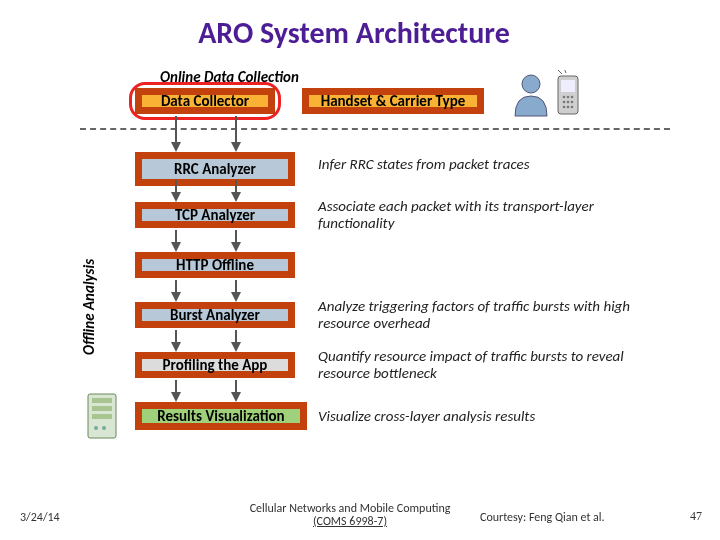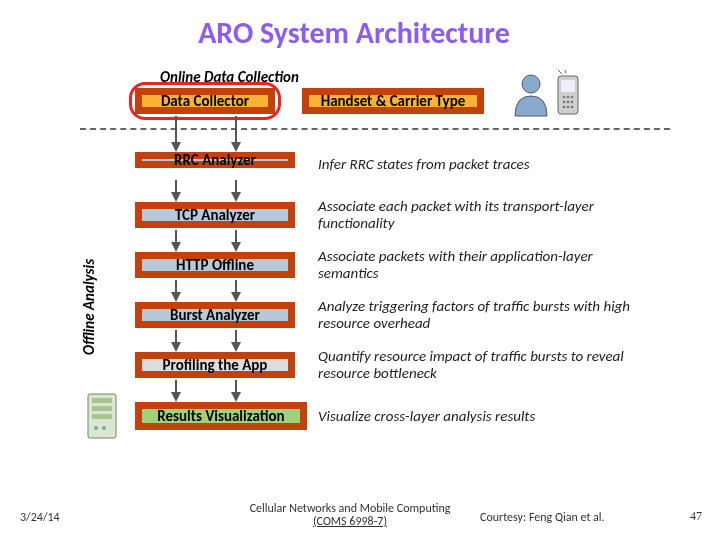--- a/index.html
+++ b/index.html
@@ -1,17 +1,17 @@
 <!DOCTYPE html>
 <html><head>
 <meta charset="utf-8">
 <style>
   * { box-sizing: border-box; margin: 0; padding: 0; }
   body { width: 720px; height: 540px; background: #fff; font-family: Calibri, Arial, sans-serif; position: relative; overflow: hidden; }
-  .title { font-size: 30px; font-weight: 700; text-align: center; margin: 14px 12px 10px 0; color: #8b5cf6; }
+  .title { font-size: 30px; font-weight: 700; text-align: center; margin: 14px 12px 10px 0; color: #4c1d95; }
   .stage { position: absolute; left: 80px; top: 70px; width: 590px; height: 410px; }
   .section-label-top { position: absolute; font-style: italic; font-size: 15px; font-weight: 600; color: #000; }
   .section-label-side { position: absolute; font-style: italic; font-size: 15px; font-weight: 600; color: #000; writing-mode: vertical-rl; transform: rotate(180deg); }
   .dashed { position: absolute; border-top: 2px dashed #666; height: 0; }
   .box { position: absolute; border: 7px solid #c2410c; text-align: center; font-weight: 600; font-size: 15px; display: flex; align-items: center; justify-content: center; padding: 0 6px; }
   .highlight { position: absolute; border: 3px solid #e22; border-radius: 16px; }
   .desc { position: absolute; font-style: italic; font-size: 15px; color: #222; line-height: 1.15; }
   .arrow { position: absolute; width: 0; height: 0; }
   .arrow-down { border-left: 5px solid transparent; border-right: 5px solid transparent; border-top: 10px solid #555; }
   .arrow-stem { position: absolute; background: #555; }
@@ -60,38 +60,37 @@
       <line x1="12" y1="3" x2="10" y2="-2" stroke="#666"></line>
   </svg>
 
   <div class="dashed" style="left:0px; top:58px; width:590px;"></div>
 
   <div class="arrow-stem" style="left:95px; top:46px; width:2px; height:27px;"></div>
   <div class="arrow arrow-down" style="left:91px; top:72px;"></div>
   <div class="arrow-stem" style="left:155px; top:46px; width:2px; height:27px;"></div>
   <div class="arrow arrow-down" style="left:151px; top:72px;"></div>
 
-  <div class="box" style="left:55px; top:82px; width:160px; height:16px; background:#b7c8d8;">RRC Analyzer</div>
+  <div class="box" style="left:55px; top:82px; width:160px; height:34px; background:#b7c8d8;">RRC Analyzer</div>
   <div class="desc" style="left:238px; top:86px; width:330px;">Infer RRC states from packet traces</div>
 
   <div class="arrow-stem" style="left:95px; top:110px; width:2px; height:14px;"></div>
   <div class="arrow arrow-down" style="left:91px; top:122px;"></div>
   <div class="arrow-stem" style="left:155px; top:110px; width:2px; height:14px;"></div>
   <div class="arrow arrow-down" style="left:151px; top:122px;"></div>
 
   <div class="box" style="left:55px; top:132px; width:160px; height:26px; background:#b7c8d8;">TCP Analyzer</div>
   <div class="desc" style="left:238px; top:128px; width:330px;">Associate each packet with its transport-layer functionality</div>
 
   <div class="arrow-stem" style="left:95px; top:160px; width:2px; height:14px;"></div>
   <div class="arrow arrow-down" style="left:91px; top:172px;"></div>
   <div class="arrow-stem" style="left:155px; top:160px; width:2px; height:14px;"></div>
   <div class="arrow arrow-down" style="left:151px; top:172px;"></div>
 
   <div class="box" style="left:55px; top:182px; width:160px; height:26px; background:#b7c8d8;">HTTP Offline</div>
-  <div class="desc" style="left:238px; top:178px; width:330px;">Associate packets with their application-layer semantics</div>
 
   <div class="arrow-stem" style="left:95px; top:210px; width:2px; height:14px;"></div>
   <div class="arrow arrow-down" style="left:91px; top:222px;"></div>
   <div class="arrow-stem" style="left:155px; top:210px; width:2px; height:14px;"></div>
   <div class="arrow arrow-down" style="left:151px; top:222px;"></div>
 
   <div class="box" style="left:55px; top:232px; width:160px; height:26px; background:#b7c8d8;">Burst Analyzer</div>
   <div class="desc" style="left:238px; top:228px; width:340px;">Analyze triggering factors of traffic bursts with high resource overhead</div>
 
   <div class="arrow-stem" style="left:95px; top:260px; width:2px; height:14px;"></div>

